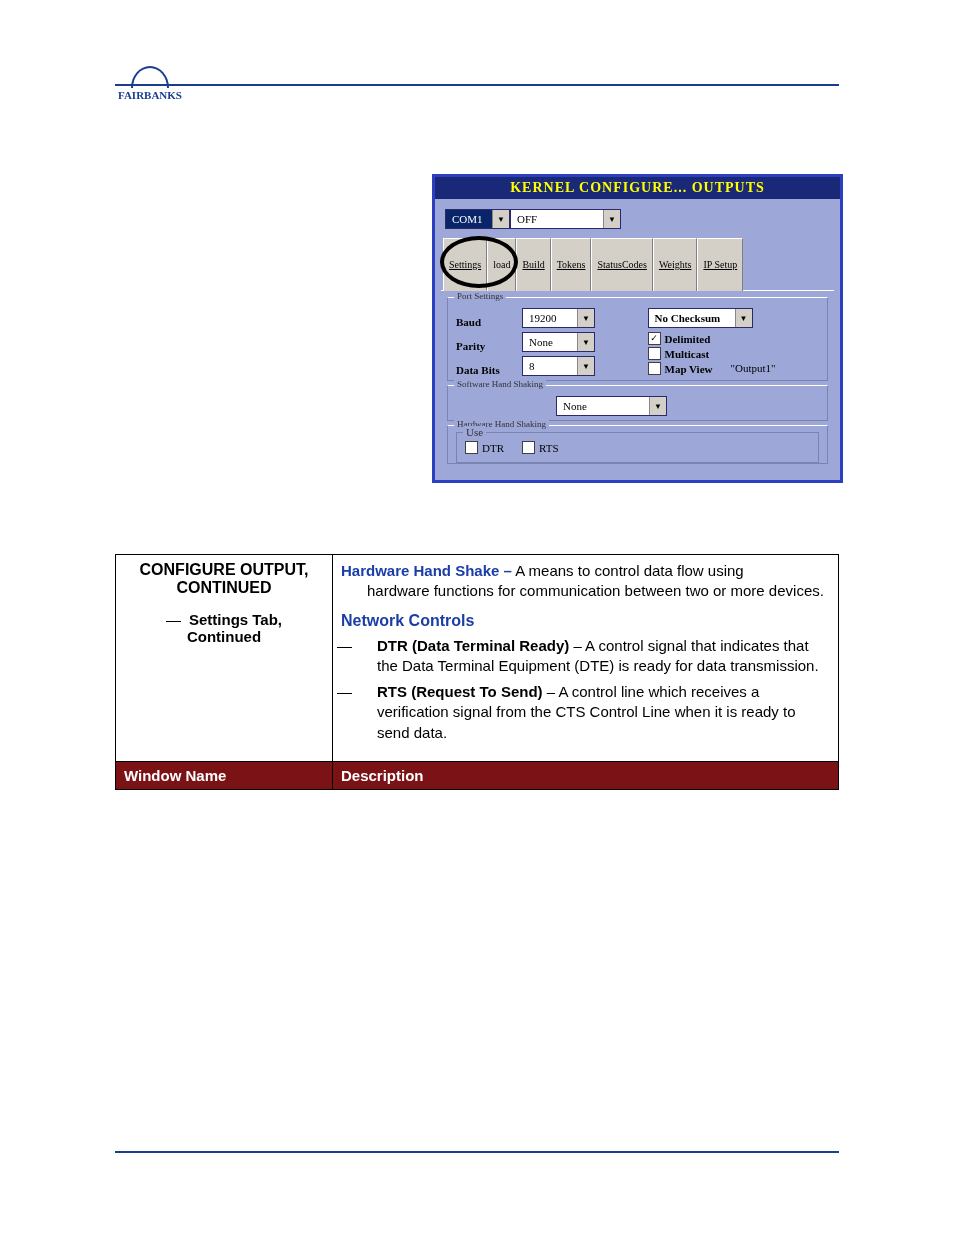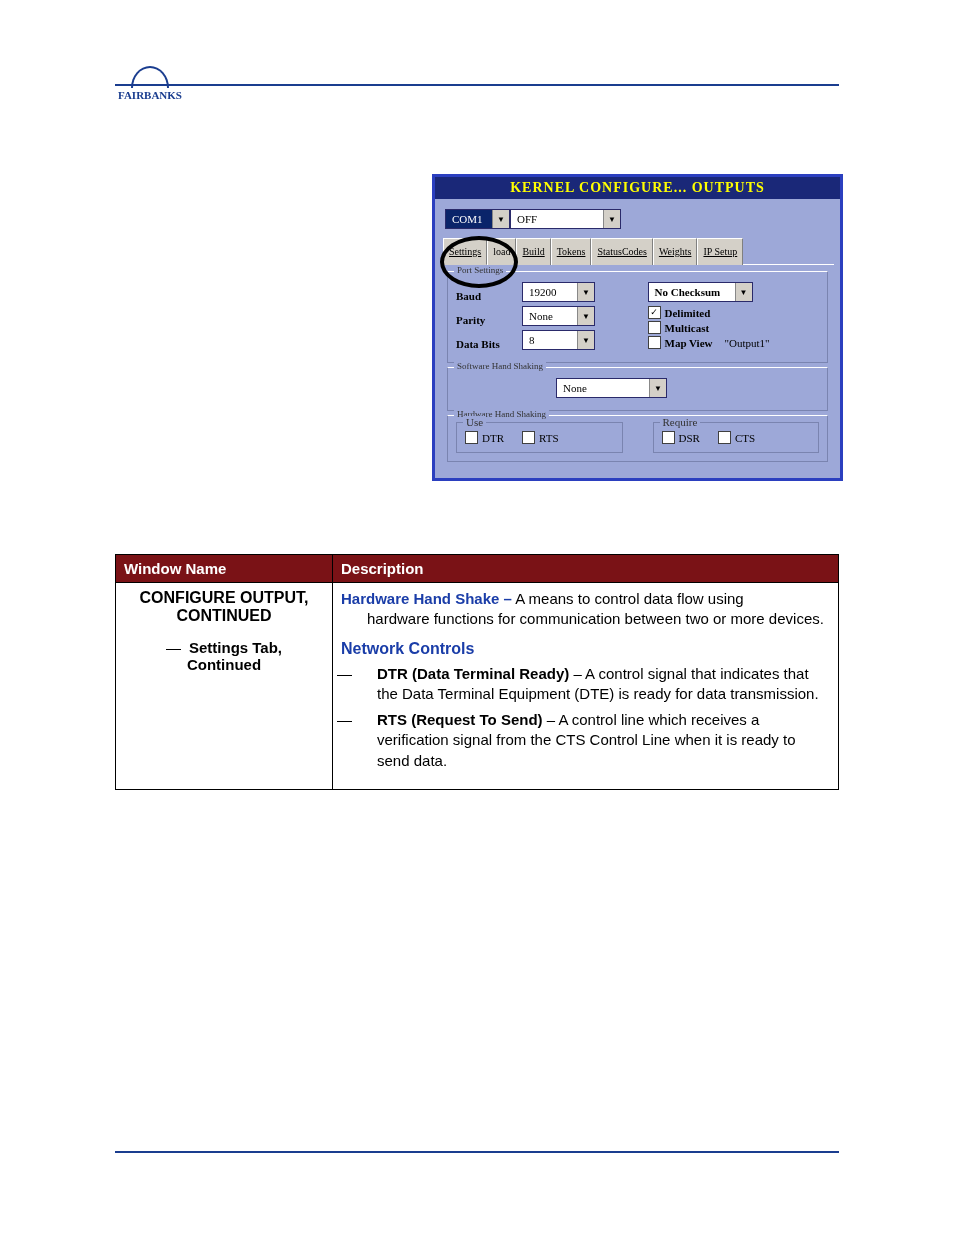--- a/index.html
+++ b/index.html
@@ -11,35 +11,35 @@
   .footer{position:absolute;left:115px;right:115px;top:1148px;font-size:15px;color:#000;display:flex;justify-content:space-between}
   .screenshot{position:absolute;left:432px;top:158px;width:405px;border:3px solid #2b3fbf;background:#9da8d8;font-family:Liberation Serif, serif}
   .ss-title{background:#1a2878;color:#ff0;text-align:center;font-size:14px;letter-spacing:1px;padding:3px 0;font-weight:bold}
   .ss-body{padding:10px 6px 8px}
   .topselects{display:flex;margin:0 0 8px 4px}
   .winselect{display:inline-flex;align-items:stretch;border:1px solid #2a2a6a;background:#fff;height:18px}
   .winselect .val{padding:0 6px;font-size:11px;line-height:18px;min-width:34px;color:#000}
   .winselect .val.sel{background:#0a246a;color:#fff}
   .winselect .btn{width:16px;background:#d4d0c8;border-left:1px solid #888;display:flex;align-items:center;justify-content:center;font-size:8px}
   .tabs{display:flex;margin:0 0 0 2px;border-bottom:1px solid #808080}
-  .tab{font-size:10px;padding:7px 5px;background:#d4d0c8;border:1px solid #fff;border-right-color:#808080;border-bottom:none;margin-right:0;position:relative;top:1px}
+  .tab{font-size:10px;padding:20px 5px;background:#d4d0c8;border:1px solid #fff;border-right-color:#808080;border-bottom:none;margin-right:0;position:relative;top:1px}
   .tab.active{background:#d4d0c8;border-bottom:1px solid #d4d0c8;z-index:2}
   .tab.uline{text-decoration:underline}
   .circle{position:absolute;left:440px;top:220px;width:70px;height:44px;border:4px solid #000;border-radius:50%;z-index:10}
   .panel{background:#9da8d8;border-top:1px solid #fff;padding:6px 4px 4px;margin-top:-1px}
-  .grp{border:1px solid #7a84b0;border-top-color:#fff;padding:6px 8px 8px;margin:0 2px 4px;position:relative}
+  .grp{border:1px solid #7a84b0;border-top-color:#fff;padding:6px 8px 0;margin:0 2px 4px;position:relative}
   .grp-title{position:absolute;top:-7px;left:6px;background:#9da8d8;padding:0 3px;font-size:9px;color:#333}
   .row{display:flex;align-items:flex-end;margin:4px 0;font-size:11px;color:#000}
   .row .lab{width:66px;font-weight:bold}
   .row2{display:flex;gap:20px}
   .col{flex:1}
   .chk{display:flex;align-items:center;gap:4px;font-size:11px;color:#000;margin:2px 0}
   .chk .box{width:11px;height:11px;background:#fff;border:1px solid #404040;display:inline-flex;align-items:center;justify-content:center;font-size:9px;line-height:1}
   .chk .bold{font-weight:bold}
-  .mv{display:flex;align-items:flex-end;gap:12px}
+  .mv{display:flex;align-items:flex-start;gap:18px}
   .swhs .winselect{margin-left:100px}
   .hwrow{display:flex;gap:30px}
   .hwgrp{border:1px solid #7a84b0;padding:4px 8px 6px;position:relative;flex:1}
   .hwtitle{position:absolute;top:-7px;left:6px;background:#9da8d8;padding:0 3px;font-size:11px;color:#333}
   .hwchks{display:flex;gap:18px;margin-top:2px}
   .doc-table{position:absolute;left:115px;top:538px;width:724px;border-collapse:collapse;font-size:15px;color:#000}
   .doc-table th{background:#7a1216;color:#fff;text-align:left;padding:5px 8px;font-weight:bold;border:1px solid #000}
   .doc-table td{border:1px solid #000;vertical-align:top;padding:6px 8px 12px}
   .wn{font-weight:bold;text-align:center;font-size:16px}
   .wn-sub{font-weight:bold;text-align:center;margin-top:14px;font-size:15px}
@@ -155,57 +155,44 @@
                 <div class="chk">
                     <span class="box"></span>
                     <span>DTR</span>
                   </div>
                 <div class="chk">
                     <span class="box"></span>
                     <span>RTS</span>
                   </div>
               </div>
             </div>
-            <div class="hwgrp">
-              <span class="hwtitle">Require</span>
-              <div class="hwchks">
-                <div class="chk">
-                    <span class="box"></span>
-                    <span>DSR</span>
-                  </div>
-                <div class="chk">
-                    <span class="box"></span>
-                    <span>CTS</span>
-                  </div>
-              </div>
-            </div>
           </div>
         </div>
       </div>
     </div>
   </div>
 
   <table class="doc-table">
     <tbody>
         <tr>
-      <th style="width:200px">Window Name</th>
-      <th>Description</th>
-    </tr>
-    <tr>
       <td>
         <div class="wn"><span>CONFIGURE OUTPUT,</span></div>
         <div class="wn"><span>CONTINUED</span></div>
         <div class="wn-sub"><span class="dash">—</span><span>Settings Tab,</span></div>
         <div class="wn" style="font-size:15px"><span>Continued</span></div>
       </td>
       <td>
         <p class="desc-p"><span class="blue-inline">Hardware Hand Shake –</span><span> A means to control data flow using</span></p>
         <p class="desc-p indent">hardware functions for communication between two or more devices.</p>
         <div class="blue-head">Network Controls</div>
         <div class="bullet"><span class="dash">—</span><b>DTR (Data Terminal Ready)</b><span> – A control signal that indicates that the Data Terminal Equipment (DTE) is ready for data transmission.</span></div>
         <div class="bullet"><span class="dash">—</span><b>RTS (Request To Send)</b><span> – A control line which receives a verification signal from the CTS Control Line when it is ready to send data.</span></div>
       </td>
     </tr>
+    <tr>
+      <th style="width:200px">Window Name</th>
+      <th>Description</th>
+    </tr>
   </tbody>
     </table>
 
   <div class="footer-rule"></div>
 </div>
 
 </body></html>

